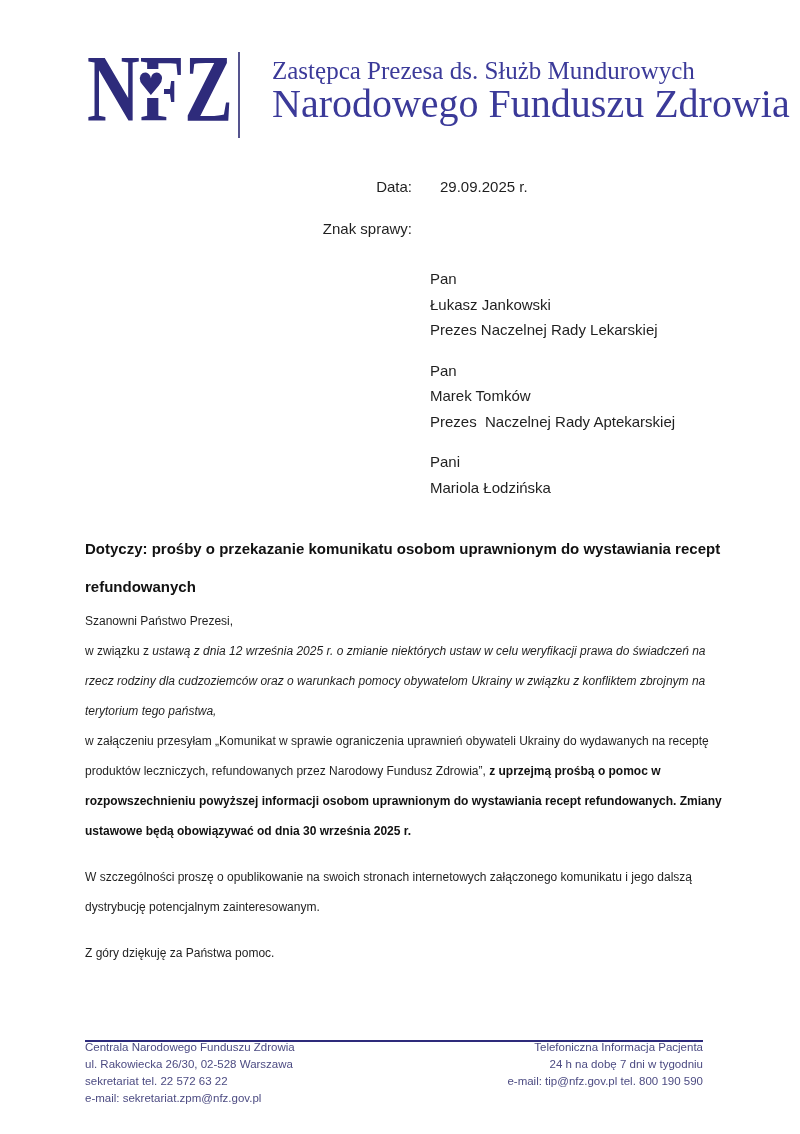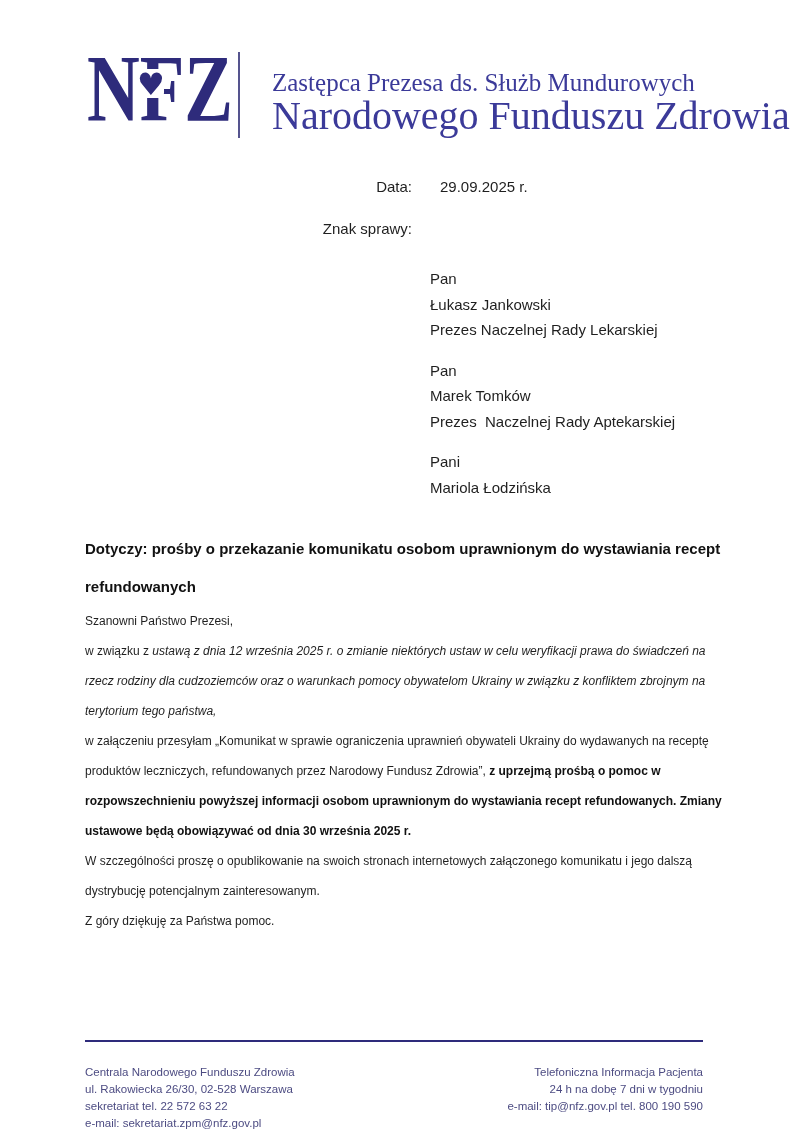--- a/index.html
+++ b/index.html
@@ -15,43 +15,43 @@
     width:800px;height:1134px;
     background:#ffffff;
     font-family:"Liberation Sans", sans-serif;
     color:var(--body_text);
     overflow:hidden;
   }
   
   .logo{position:absolute;left:86px;top:50px;width:150px;height:82px;}
   .header-divider{position:absolute;left:238px;top:52px;width:2px;height:86px;background:#55548e;}
   .titles{position:absolute;left:272px;top:56px;font-family:"Liberation Serif", serif;color:var(--header_blue);}
-  .titles .t1{font-size:25px;line-height:30px;margin-top:12px;}
+  .titles .t1{font-size:25px;line-height:30px;}
   .titles .t2{font-size:40px;line-height:36px;}
   
   .meta-label{position:absolute;width:132px;text-align:right;font-size:15px;color:var(--body_text);}
   .date-label{left:280px;top:178px;}
   .date-value{position:absolute;left:440px;top:178px;font-size:15px;}
   .znak-label{left:280px;top:220px;}
   .znak-values{position:absolute;left:430px;top:203px;font-size:15px;line-height:27px;}
   
   .recipients{position:absolute;left:430px;top:266px;width:280px;font-size:15px;line-height:25.5px;}
   .recipient{margin-bottom:15px;}
   .recipient-title{white-space:pre-wrap;}
   
   .subject{position:absolute;left:85px;top:530px;width:655px;font-size:15px;font-weight:bold;line-height:38px;color:#111;}
   
   .body-text{position:absolute;left:85px;top:606px;width:648px;font-size:12px;line-height:30px;}
-  .para-gap{}
+  .para-gap{margin-top:16px;}
   .run-regular{font-style:normal;font-weight:normal;}
   .run-italic{font-style:italic;}
   .run-bold{font-weight:bold;color:#111;}
   
   .footer-rule{position:absolute;left:85px;top:1040px;width:618px;height:2px;background:var(--navy);}
-  .f-col{position:absolute;top:1064px;font-size:11.5px;line-height:17px;color:var(--footer_text);}
+  .f-col{position:absolute;top:1039px;font-size:11.5px;line-height:17px;color:var(--footer_text);}
   .f-left{left:85px;}
   .f-right{left:85px;width:618px;text-align:right;}
 </style>
 </head>
 <body>
 
 <div class="page">
 
   <div class="logo">
     <svg width="150" height="82" viewBox="0 0 150 82">

